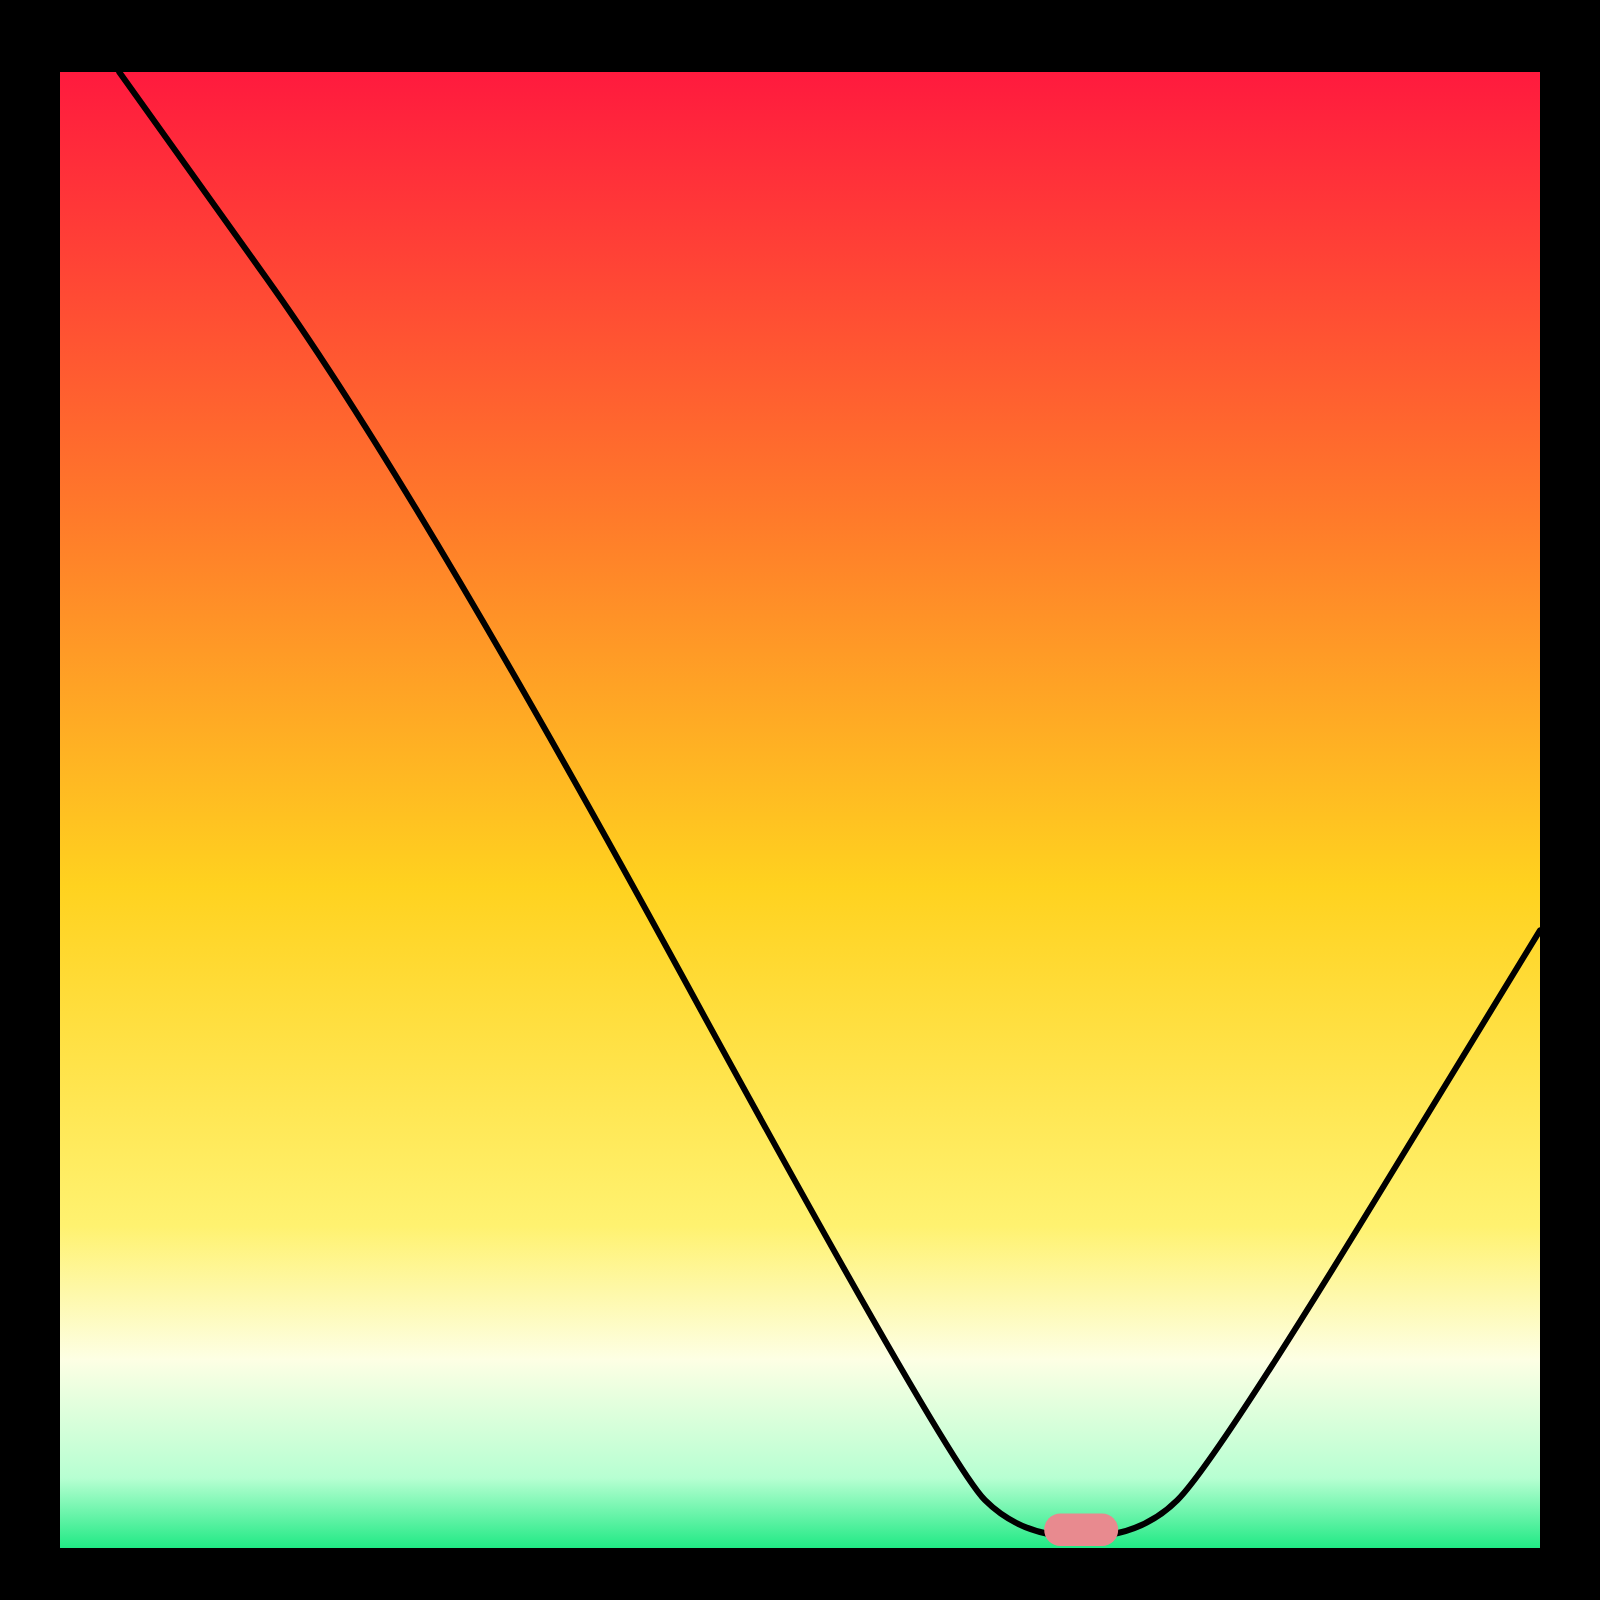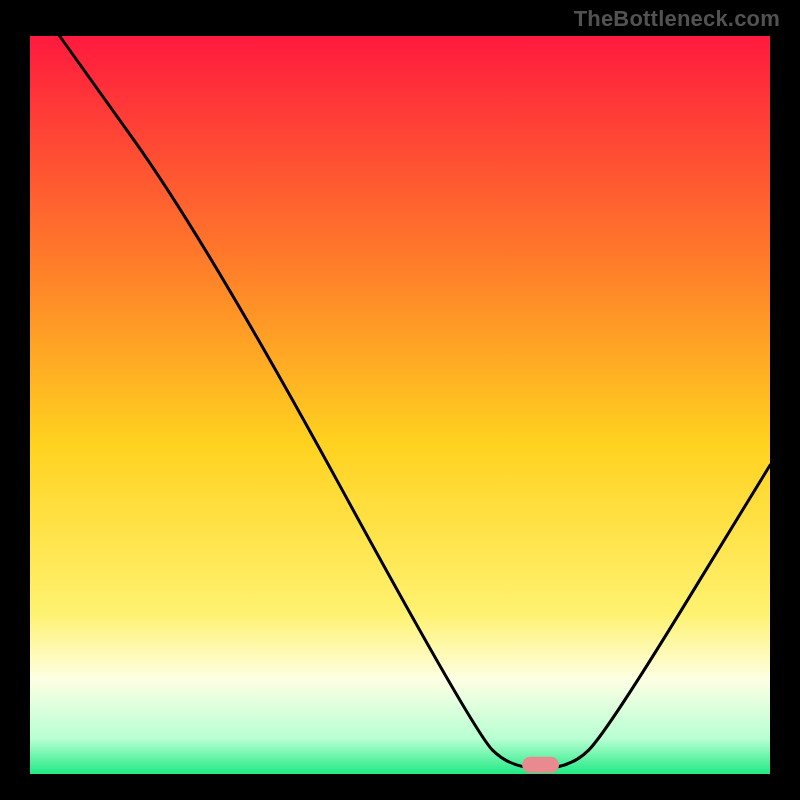--- a/index.html
+++ b/index.html
@@ -26,21 +26,20 @@
     font-weight: 600;
     letter-spacing: 0.2px;
   }
   svg { display: block; }
 </style>
 </head>
 <body>
 
 <div class="viewport">
 
-  <div class="watermark">TheBottleneck.com</div>
 
   <svg id="chart-svg" width="800" height="800" viewBox="0 0 800 800">
     <defs>
       <linearGradient id="bg-grad" x1="0" y1="0" x2="0" y2="1">
           <stop offset="0%" stop-color="#ff1a3e"></stop>
           <stop offset="30%" stop-color="#ff7a2a"></stop>
           <stop offset="55%" stop-color="#ffd21f"></stop>
           <stop offset="78%" stop-color="#fff270"></stop>
           <stop offset="87%" stop-color="#fdffe4"></stop>
           <stop offset="95%" stop-color="#b7ffd2"></stop>

